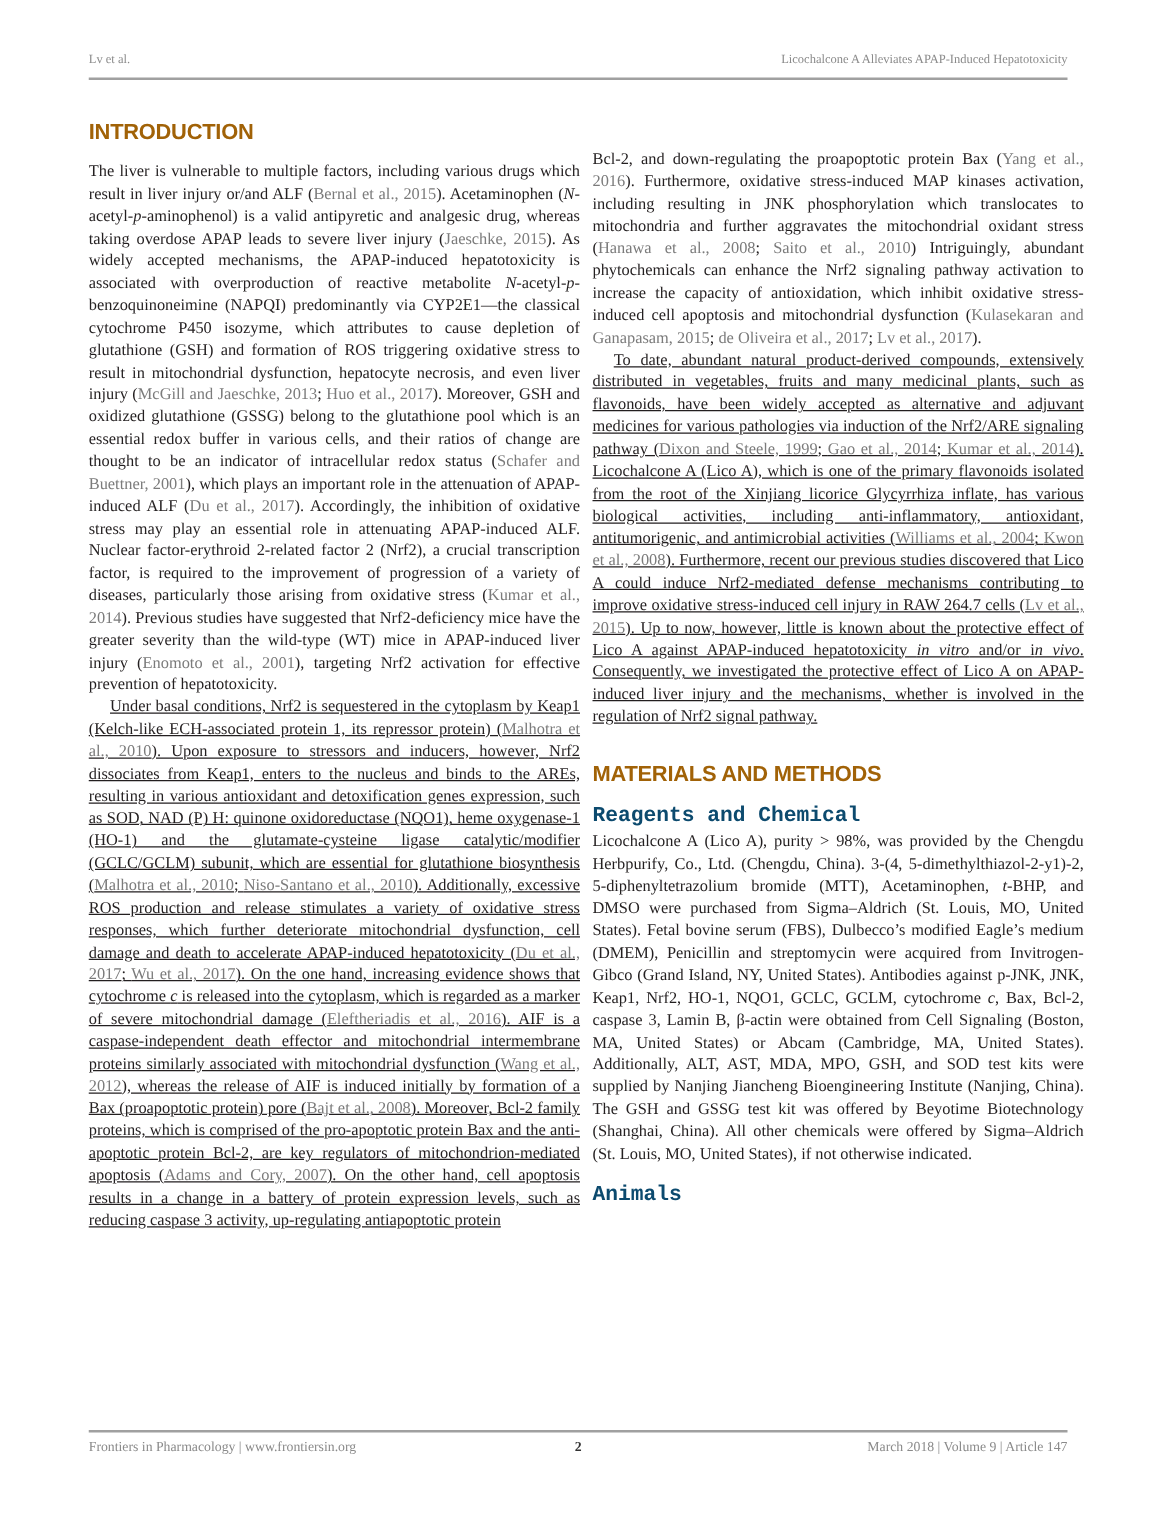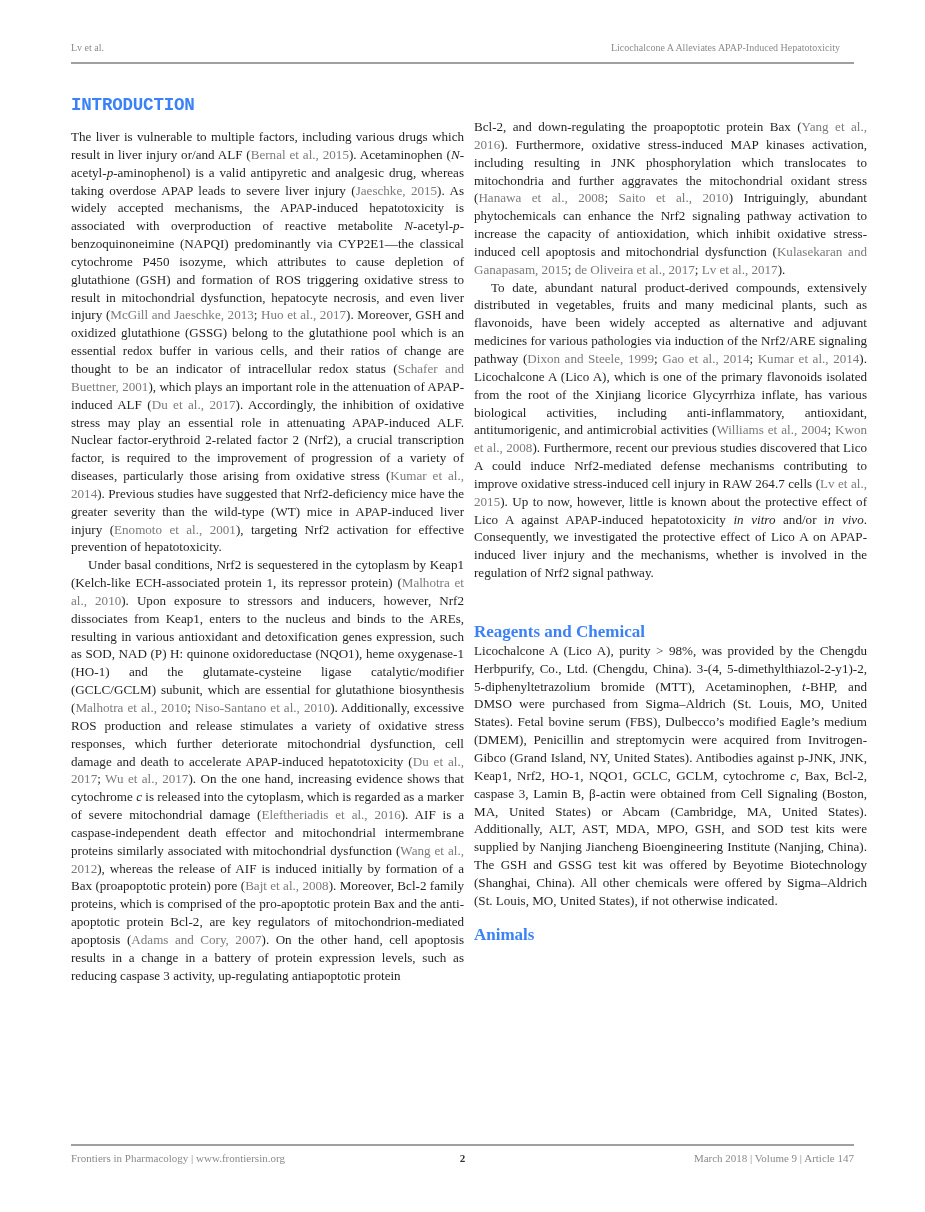--- a/index.html
+++ b/index.html
@@ -1,39 +1,39 @@
 <!DOCTYPE html>
 <html><head>
 <meta charset="utf-8">
 <style>
   html, body { margin: 0; padding: 0; background: #ffffff; }
   body { width: 925px; height: 1212px; position: relative; overflow: hidden; color: #231f20; }
   .header { position: absolute; left: 71px; right: 71px; top: 42px; height: 14px;
             font-family: Liberation Serif, serif; font-size: 10px; color: #8a8a8a; }
   .header .left { position: absolute; left: 0; top: 0; }
-  .header .right { position: absolute; right: 14px; top: 0; }
+  .header .right { position: absolute; right: 0; top: 0; }
   .rule { position: absolute; left: 71px; right: 71px; height: 2px; background: #a0a0a0; }
   .rule.top { top: 62px; }
   .rule.bottom { top: 1144px; }
   .footer { position: absolute; left: 71px; right: 71px; top: 1152px; height: 14px;
             font-family: Liberation Serif, serif; font-size: 11px; color: #8a8a8a; }
   .footer .left { position: absolute; left: 0; top: 0; }
   .footer .center { position: absolute; left: 0; right: 0; top: 0; text-align: center; color: #333; font-weight: bold; }
   .footer .right { position: absolute; right: 0; top: 0; margin-left: 16px; }
   .col { position: absolute; top: 94px; width: 393px;
          font-family: "Liberation Serif", serif; font-size: 13.1px; line-height: 17.85px;
          text-align: justify; hyphens: none; }
   .col.left { left: 71px; }
   .col.right { left: 474px; margin-top: 24px; }
-  h2 { font-family: Liberation Mono, monospace; font-weight: bold; font-size: 17.5px;
-       margin: 0; padding: 0; line-height: 22px; color: #3b82f6; letter-spacing: -0.2px; }
-  h3 { font-family: Liberation Serif, serif; font-weight: bold; font-size: 17px;
-       margin: 0; padding: 0; line-height: 20px; color: #3b82f6; }
+  h2 { font-family: Liberation Sans, sans-serif; font-weight: bold; font-size: 17.5px;
+       margin: 0; padding: 0; line-height: 22px; color: #a16207; letter-spacing: -0.2px; }
+  h3 { font-family: Liberation Mono, monospace; font-weight: bold; font-size: 17px;
+       margin: 0; padding: 0; line-height: 20px; color: #0c4a6e; }
   p { margin: 0; }
-  p.indent { text-indent: 17px; }
+  p.indent { text-indent: 17px; text-decoration: underline; }
   .cite { color: #7b7b7b; }
   .gap-h2 { height: 12px; }
   .sec-gap { height: 26px; }
   .sub-gap { height: 14px; }
   .sub-gap2 { height: 15px; }
 </style>
 </head>
 <body>
 
 <div class="header">
@@ -46,20 +46,21 @@
   <h2>INTRODUCTION</h2>
   <div class="gap-h2"></div>
   <p>The liver is vulnerable to multiple factors, including various drugs which result in liver injury or/and ALF (<span class="cite">Bernal et al., 2015</span>). Acetaminophen (<i>N</i>-acetyl-<i>p</i>-aminophenol) is a valid antipyretic and analgesic drug, whereas taking overdose APAP leads to severe liver injury (<span class="cite">Jaeschke, 2015</span>). As widely accepted mechanisms, the APAP-induced hepatotoxicity is associated with overproduction of reactive metabolite <i>N</i>-acetyl-<i>p</i>-benzoquinoneimine (NAPQI) predominantly via CYP2E1—the classical cytochrome P450 isozyme, which attributes to cause depletion of glutathione (GSH) and formation of ROS triggering oxidative stress to result in mitochondrial dysfunction, hepatocyte necrosis, and even liver injury (<span class="cite">McGill and Jaeschke, 2013</span>; <span class="cite">Huo et al., 2017</span>). Moreover, GSH and oxidized glutathione (GSSG) belong to the glutathione pool which is an essential redox buffer in various cells, and their ratios of change are thought to be an indicator of intracellular redox status (<span class="cite">Schafer and Buettner, 2001</span>), which plays an important role in the attenuation of APAP-induced ALF (<span class="cite">Du et al., 2017</span>). Accordingly, the inhibition of oxidative stress may play an essential role in attenuating APAP-induced ALF. Nuclear factor-erythroid 2-related factor 2 (Nrf2), a crucial transcription factor, is required to the improvement of progression of a variety of diseases, particularly those arising from oxidative stress (<span class="cite">Kumar et al., 2014</span>). Previous studies have suggested that Nrf2-deficiency mice have the greater severity than the wild-type (WT) mice in APAP-induced liver injury (<span class="cite">Enomoto et al., 2001</span>), targeting Nrf2 activation for effective prevention of hepatotoxicity.</p>
   <p class="indent">Under basal conditions, Nrf2 is sequestered in the cytoplasm by Keap1 (Kelch-like ECH-associated protein 1, its repressor protein) (<span class="cite">Malhotra et al., 2010</span>). Upon exposure to stressors and inducers, however, Nrf2 dissociates from Keap1, enters to the nucleus and binds to the AREs, resulting in various antioxidant and detoxification genes expression, such as SOD, NAD (P) H: quinone oxidoreductase (NQO1), heme oxygenase-1 (HO-1) and the glutamate-cysteine ligase catalytic/modifier (GCLC/GCLM) subunit, which are essential for glutathione biosynthesis (<span class="cite">Malhotra et al., 2010</span>; <span class="cite">Niso-Santano et al., 2010</span>). Additionally, excessive ROS production and release stimulates a variety of oxidative stress responses, which further deteriorate mitochondrial dysfunction, cell damage and death to accelerate APAP-induced hepatotoxicity (<span class="cite">Du et al., 2017</span>; <span class="cite">Wu et al., 2017</span>). On the one hand, increasing evidence shows that cytochrome <i>c</i> is released into the cytoplasm, which is regarded as a marker of severe mitochondrial damage (<span class="cite">Eleftheriadis et al., 2016</span>). AIF is a caspase-independent death effector and mitochondrial intermembrane proteins similarly associated with mitochondrial dysfunction (<span class="cite">Wang et al., 2012</span>), whereas the release of AIF is induced initially by formation of a Bax (proapoptotic protein) pore (<span class="cite">Bajt et al., 2008</span>). Moreover, Bcl-2 family proteins, which is comprised of the pro-apoptotic protein Bax and the anti-apoptotic protein Bcl-2, are key regulators of mitochondrion-mediated apoptosis (<span class="cite">Adams and Cory, 2007</span>). On the other hand, cell apoptosis results in a change in a battery of protein expression levels, such as reducing caspase 3 activity, up-regulating antiapoptotic protein </p>
 </div>
 
 <div class="col right">
   <p>Bcl-2, and down-regulating the proapoptotic protein Bax (<span class="cite">Yang et al., 2016</span>). Furthermore, oxidative stress-induced MAP kinases activation, including resulting in JNK phosphorylation which translocates to mitochondria and further aggravates the mitochondrial oxidant stress (<span class="cite">Hanawa et al., 2008</span>; <span class="cite">Saito et al., 2010</span>) Intriguingly, abundant phytochemicals can enhance the Nrf2 signaling pathway activation to increase the capacity of antioxidation, which inhibit oxidative stress-induced cell apoptosis and mitochondrial dysfunction (<span class="cite">Kulasekaran and Ganapasam, 2015</span>; <span class="cite">de Oliveira et al., 2017</span>; <span class="cite">Lv et al., 2017</span>).</p>
   <p class="indent">To date, abundant natural product-derived compounds, extensively distributed in vegetables, fruits and many medicinal plants, such as flavonoids, have been widely accepted as alternative and adjuvant medicines for various pathologies via induction of the Nrf2/ARE signaling pathway (<span class="cite">Dixon and Steele, 1999</span>; <span class="cite">Gao et al., 2014</span>; <span class="cite">Kumar et al., 2014</span>). Licochalcone A (Lico A), which is one of the primary flavonoids isolated from the root of the Xinjiang licorice Glycyrrhiza inflate, has various biological activities, including anti-inflammatory, antioxidant, antitumorigenic, and antimicrobial activities (<span class="cite">Williams et al., 2004</span>; <span class="cite">Kwon et al., 2008</span>). Furthermore, recent our previous studies discovered that Lico A could induce Nrf2-mediated defense mechanisms contributing to improve oxidative stress-induced cell injury in RAW 264.7 cells (<span class="cite">Lv et al., 2015</span>). Up to now, however, little is known about the protective effect of Lico A against APAP-induced hepatotoxicity <i>in vitro</i> and/or i<i>n vivo</i>. Consequently, we investigated the protective effect of Lico A on APAP-induced liver injury and the mechanisms, whether is involved in the regulation of Nrf2 signal pathway.</p>
   <div class="sec-gap"></div>
+  <h2>MATERIALS AND METHODS</h2>
   <div class="sub-gap"></div>
   <h3>Reagents and Chemical</h3>
   <p>Licochalcone A (Lico A), purity &gt; 98%, was provided by the Chengdu Herbpurify, Co., Ltd. (Chengdu, China). 3-(4, 5-dimethylthiazol-2-y1)-2, 5-diphenyltetrazolium bromide (MTT), Acetaminophen, <i>t</i>-BHP, and DMSO were purchased from Sigma–Aldrich (St. Louis, MO, United States). Fetal bovine serum (FBS), Dulbecco’s modified Eagle’s medium (DMEM), Penicillin and streptomycin were acquired from Invitrogen-Gibco (Grand Island, NY, United States). Antibodies against p-JNK, JNK, Keap1, Nrf2, HO-1, NQO1, GCLC, GCLM, cytochrome <i>c</i>, Bax, Bcl-2, caspase 3, Lamin B, β-actin were obtained from Cell Signaling (Boston, MA, United States) or Abcam (Cambridge, MA, United States). Additionally, ALT, AST, MDA, MPO, GSH, and SOD test kits were supplied by Nanjing Jiancheng Bioengineering Institute (Nanjing, China). The GSH and GSSG test kit was offered by Beyotime Biotechnology (Shanghai, China). All other chemicals were offered by Sigma–Aldrich (St. Louis, MO, United States), if not otherwise indicated.</p>
   <div class="sub-gap2"></div>
   <h3>Animals</h3>
 </div>
 
 <div class="rule bottom"></div>
 <div class="footer">
   <span class="left">Frontiers in Pharmacology | www.frontiersin.org</span>

